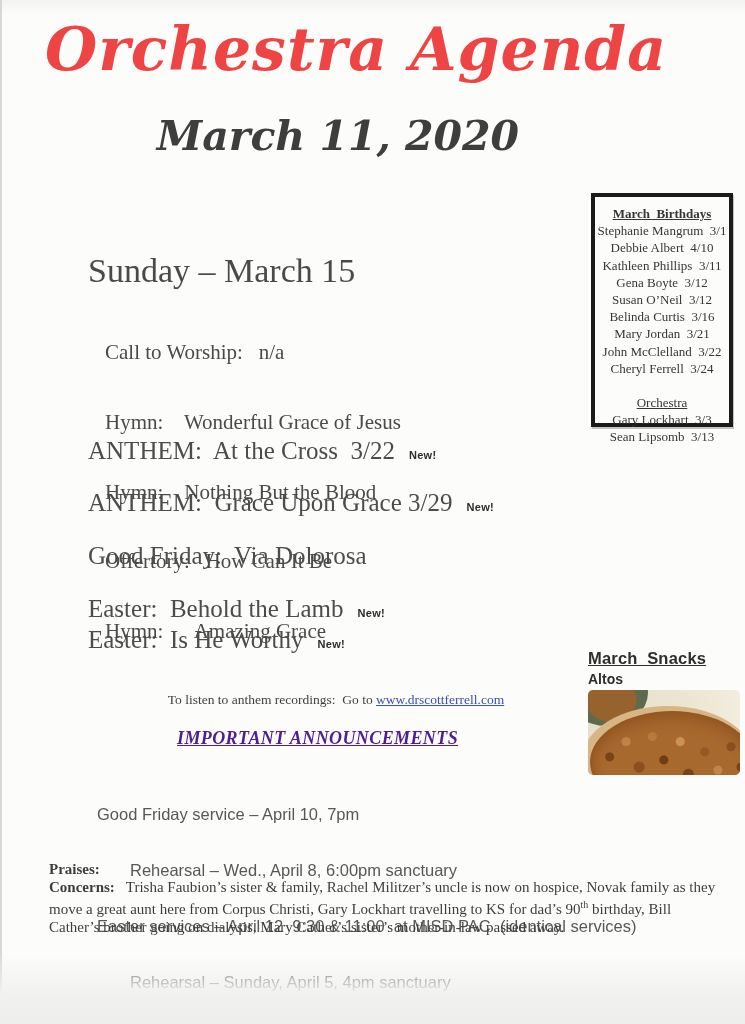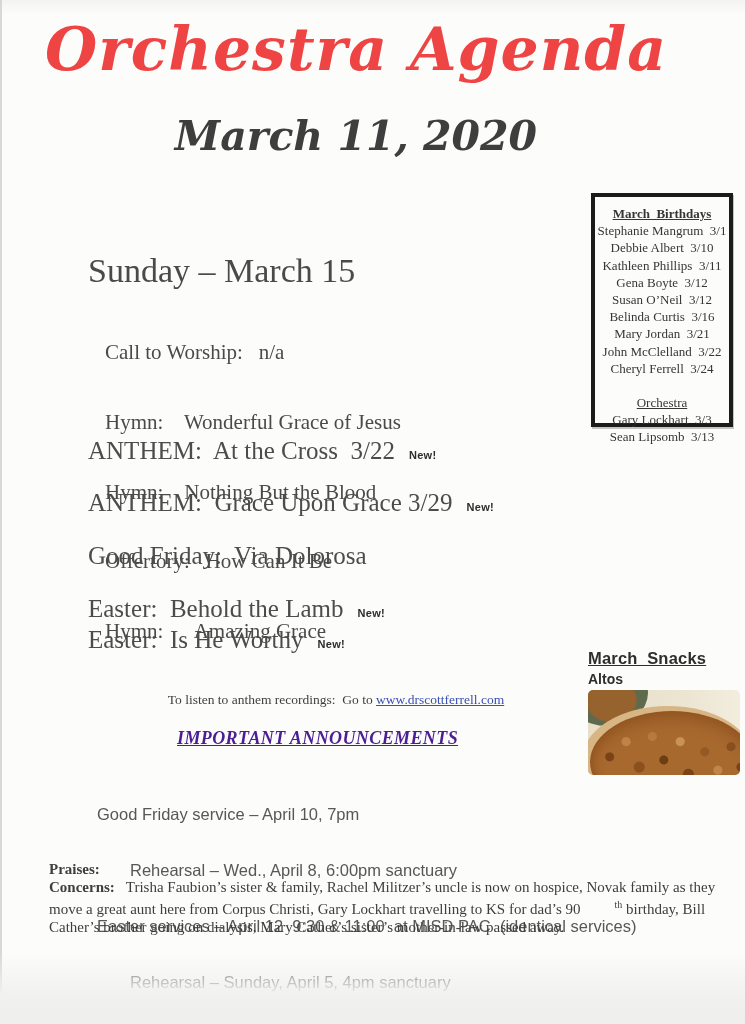--- a/index.html
+++ b/index.html
@@ -14,21 +14,21 @@
     background:linear-gradient(180deg,rgba(240,240,238,0) 0%,#f1f1ef 60%,#eeeeec 100%);}
   .scan-shadow-top{position:absolute;left:0;top:0;width:100%;height:14px;
     background:linear-gradient(180deg,#f3f3f1,rgba(252,252,251,0));}
 
   
   .doc-title{position:absolute;top:14px;left:0;width:712px;text-align:center;
     font-family:"DejaVu Serif",serif;font-style:italic;font-weight:bold;
     font-size:60px;color:#ef4444;letter-spacing:1px;}
   .doc-date{position:absolute;top:112px;left:0;width:676px;text-align:center;
     font-family:"DejaVu Serif",serif;font-style:italic;font-weight:bold;
-    font-size:41px;color:#3e3e3e;padding-left:18px;}
+    font-size:41px;color:#3e3e3e;}
   .notice{position:absolute;top:202px;left:0;width:672px;text-align:center;
     font-style:italic;font-size:17.5px;line-height:21px;color:#3f3f3f;white-space:pre-wrap;}
 
   
   .sunday-heading{position:absolute;left:88px;top:252px;font-size:34px;color:#4a4a4a;}
   .service-list{position:absolute;left:105px;top:295px;font-size:21px;line-height:23.2px;
     color:#4a4a4a;white-space:pre;}
 
   
   .anthem{position:absolute;left:88px;font-size:25px;color:#4c4c4c;white-space:pre;}
@@ -51,21 +51,21 @@
   .announcements{position:absolute;top:768px;left:97px;
     font-family:"Liberation Sans","DejaVu Sans",sans-serif;
     font-size:16.5px;line-height:18.6px;color:#575757;white-space:pre-wrap;}
   .announce-line.indent{padding-left:33px;}
 
   
   .prayer{position:absolute;top:861px;left:49px;width:670px;font-size:15px;
     line-height:17.6px;color:#3e3e3e;}
   .prayer .label{font-weight:bold;}
   .concerns{white-space:pre-wrap;}
-  .concerns sup{font-size:10px;margin-left:34px;}
+  .concerns sup{font-size:10px;}
 
   
   .birthday-box{position:absolute;left:591px;top:193px;width:142px;height:234px;
     box-sizing:border-box;border:4px solid #1b1b1b;background:#fcfcfb;
     box-shadow:1px 2px 0 rgba(0,0,0,.22);
     text-align:center;font-size:13px;line-height:17.2px;color:#363636;padding-top:8px;}
   .bday-heading{font-weight:bold;text-decoration:underline;white-space:pre;margin-bottom:0;}
   .bday-row{white-space:pre;}
   .bday-gap{height:17px;}
   .bday-sub{text-decoration:underline;}
@@ -112,21 +112,21 @@
 
   <div class="scan-shadow-top"></div>
   <div class="scan-edge-left"></div>
 
   <div class="doc-title">Orchestra Agenda</div>
   <div class="doc-date">March 11, 2020</div>
 
   <div class="birthday-box">
     <div class="bday-heading">March  Birthdays</div>
     <div class="bday-row">Stephanie Mangrum  3/1</div>
-    <div class="bday-row">Debbie Albert  3/10</div>
+    <div class="bday-row">Debbie Albert  4/10</div>
     <div class="bday-row">Kathleen Phillips  3/11</div>
     <div class="bday-row">Gena Boyte  3/12</div>
     <div class="bday-row">Susan O’Neil  3/12</div>
     <div class="bday-row">Belinda Curtis  3/16</div>
     <div class="bday-row">Mary Jordan  3/21</div>
     <div class="bday-row">John McClelland  3/22</div>
     <div class="bday-row">Cheryl Ferrell  3/24</div>
     <div class="bday-gap"></div>
     <div class="bday-sub">Orchestra</div>
     <div class="bday-row">Gary Lockhart  3/3</div>

